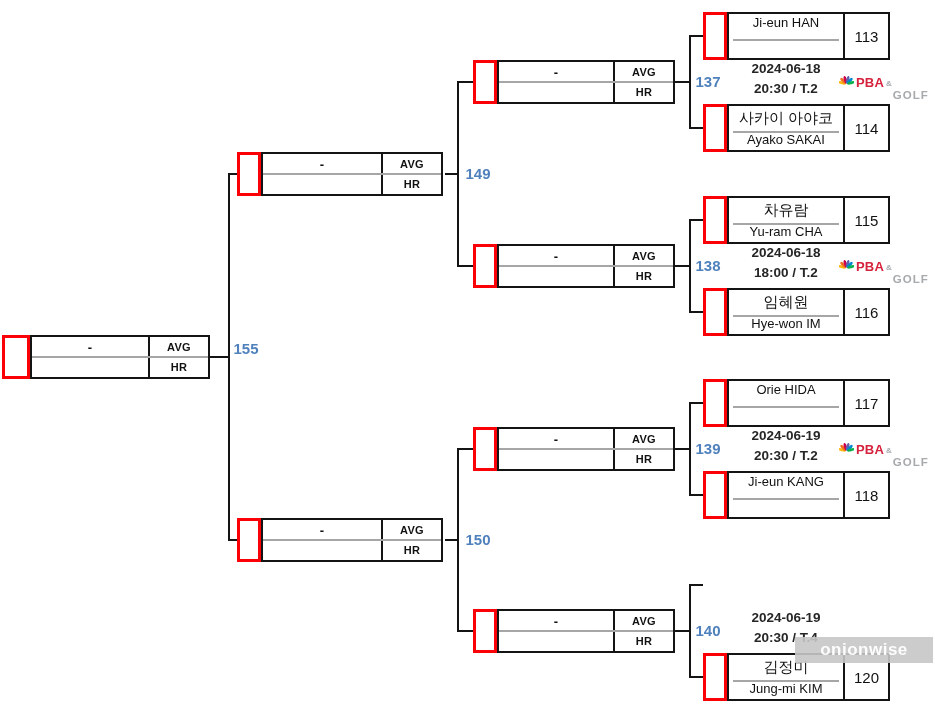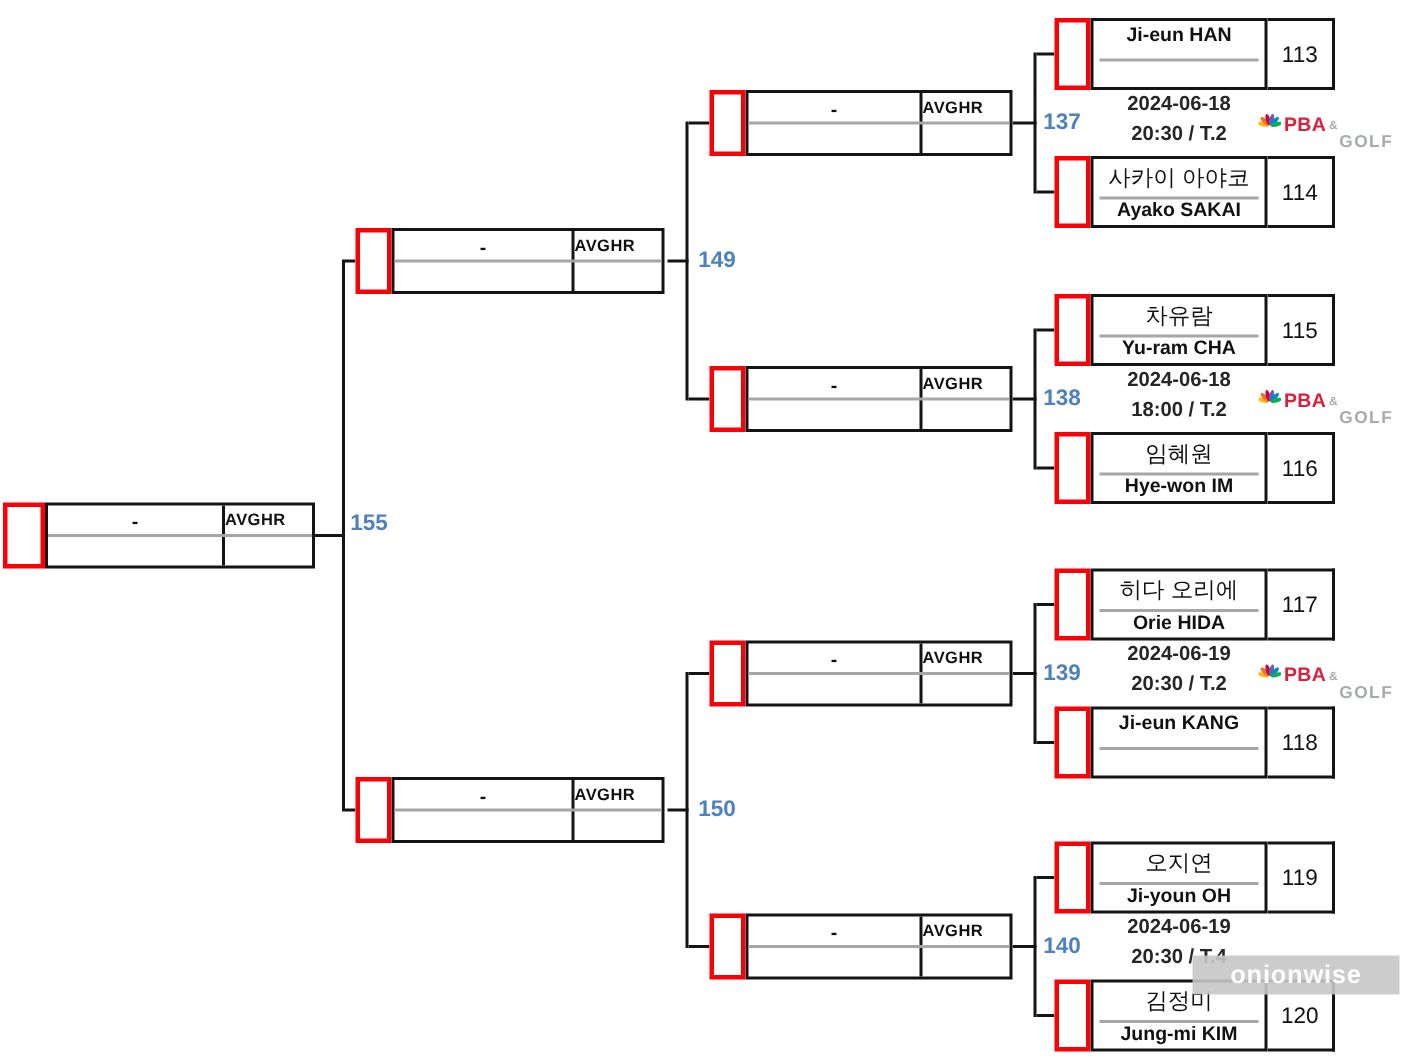--- a/index.html
+++ b/index.html
@@ -9,30 +9,30 @@
   }
   
   .line{position:absolute;background:#141414;}
   
   .mb{position:absolute;display:flex;align-items:flex-start;}
   .seed{width:24px;height:44px;border:3px solid #fb0006;background:#fff;box-sizing:border-box;}
   .seed.f{width:28px;}
   .res{position:relative;display:flex;border:2px solid #141414;background:#fff;box-sizing:border-box;height:44px;}
   .vcol{display:flex;flex-direction:column;flex:1;}
   .vrow{height:20px;display:flex;align-items:center;justify-content:center;font-size:13px;font-weight:700;}
-  .scol{width:60px;border-left:2px solid #141414;display:flex;flex-direction:row;box-sizing:border-box;}
+  .scol{width:60px;border-left:2px solid #141414;display:flex;flex-direction:column;box-sizing:border-box;}
   .srow{height:20px;display:flex;align-items:center;justify-content:center;font-size:11px;font-weight:700;letter-spacing:.3px;}
   .hdiv{position:absolute;left:0;right:0;top:19px;height:1.5px;background:#a6a6a6;}
   
   .pb{position:absolute;display:flex;}
   .pseed{width:24px;height:48px;border:3px solid #fb0006;background:#fff;box-sizing:border-box;}
   .pmain{position:relative;width:118px;height:48px;border:2px solid #141414;background:#fff;box-sizing:border-box;}
   .pko{height:25px;display:flex;align-items:center;justify-content:center;font-size:15px;}
   .pdiv{position:absolute;left:4px;right:4px;top:25px;height:1.5px;background:#a6a6a6;}
-  .pen{height:17px;display:flex;align-items:center;justify-content:center;font-size:13px;font-weight:700;}
+  .pen{height:17px;display:flex;align-items:center;justify-content:center;font-size:13px;font-weight:400;}
   .pnum{width:45px;height:48px;border:2px solid #141414;border-left:none;background:#fff;box-sizing:border-box;
         display:flex;align-items:center;justify-content:center;font-size:15px;}
   
   .mlabel{position:absolute;width:34px;text-align:center;color:#4f81bd;font-size:15px;font-weight:700;}
   
   .mdate,.mtime{position:absolute;left:727px;width:118px;text-align:center;font-size:13.5px;font-weight:700;color:#262626;white-space:nowrap;}
   
   .logo{position:absolute;display:flex;align-items:center;height:16px;}
   .logo svg{width:15px;height:14px;margin-right:2px;}
   .logo .pba{font-size:13px;font-weight:800;color:#d6223c;letter-spacing:.2px;}
@@ -256,21 +256,20 @@
       <div class="pko">임혜원</div>
       <div class="pdiv"></div>
       <div class="pen">Hye-won IM</div>
     </div>
     <div class="pnum">116</div>
   </div>
 
   <div class="pb" style="left:703px;top:379px">
     <div class="pseed"></div>
     <div class="pmain">
-      <div class="pko">히다 오리에</div>
       <div class="pdiv"></div>
       <div class="pen">Orie HIDA</div>
     </div>
     <div class="pnum">117</div>
   </div>
   <div class="mdate" style="top:428px">2024-06-19</div>
   <div class="mlabel" style="left:691px;top:440px">139</div>
   <div class="logo" style="left:839px;top:441px">
     <svg viewBox="0 0 20 20">
       <ellipse cx="10" cy="6.5" rx="2.1" ry="5.5" fill="#fcb711" transform="rotate(-75 10 13)"></ellipse>
@@ -287,29 +286,20 @@
   <div class="mtime" style="top:448px">20:30 / T.2</div>
   <div class="pb" style="left:703px;top:471px">
     <div class="pseed"></div>
     <div class="pmain">
       <div class="pdiv"></div>
       <div class="pen">Ji-eun KANG</div>
     </div>
     <div class="pnum">118</div>
   </div>
 
-  <div class="pb" style="left:703px;top:561px">
-    <div class="pseed"></div>
-    <div class="pmain">
-      <div class="pko">오지연</div>
-      <div class="pdiv"></div>
-      <div class="pen">Ji-youn OH</div>
-    </div>
-    <div class="pnum">119</div>
-  </div>
   <div class="mdate" style="top:610px">2024-06-19</div>
   <div class="mlabel" style="left:691px;top:622px">140</div>
   <div class="mtime" style="top:630px">20:30 / T.4</div>
   <div class="pb" style="left:703px;top:653px">
     <div class="pseed"></div>
     <div class="pmain">
       <div class="pko">김정미</div>
       <div class="pdiv"></div>
       <div class="pen">Jung-mi KIM</div>
     </div>

